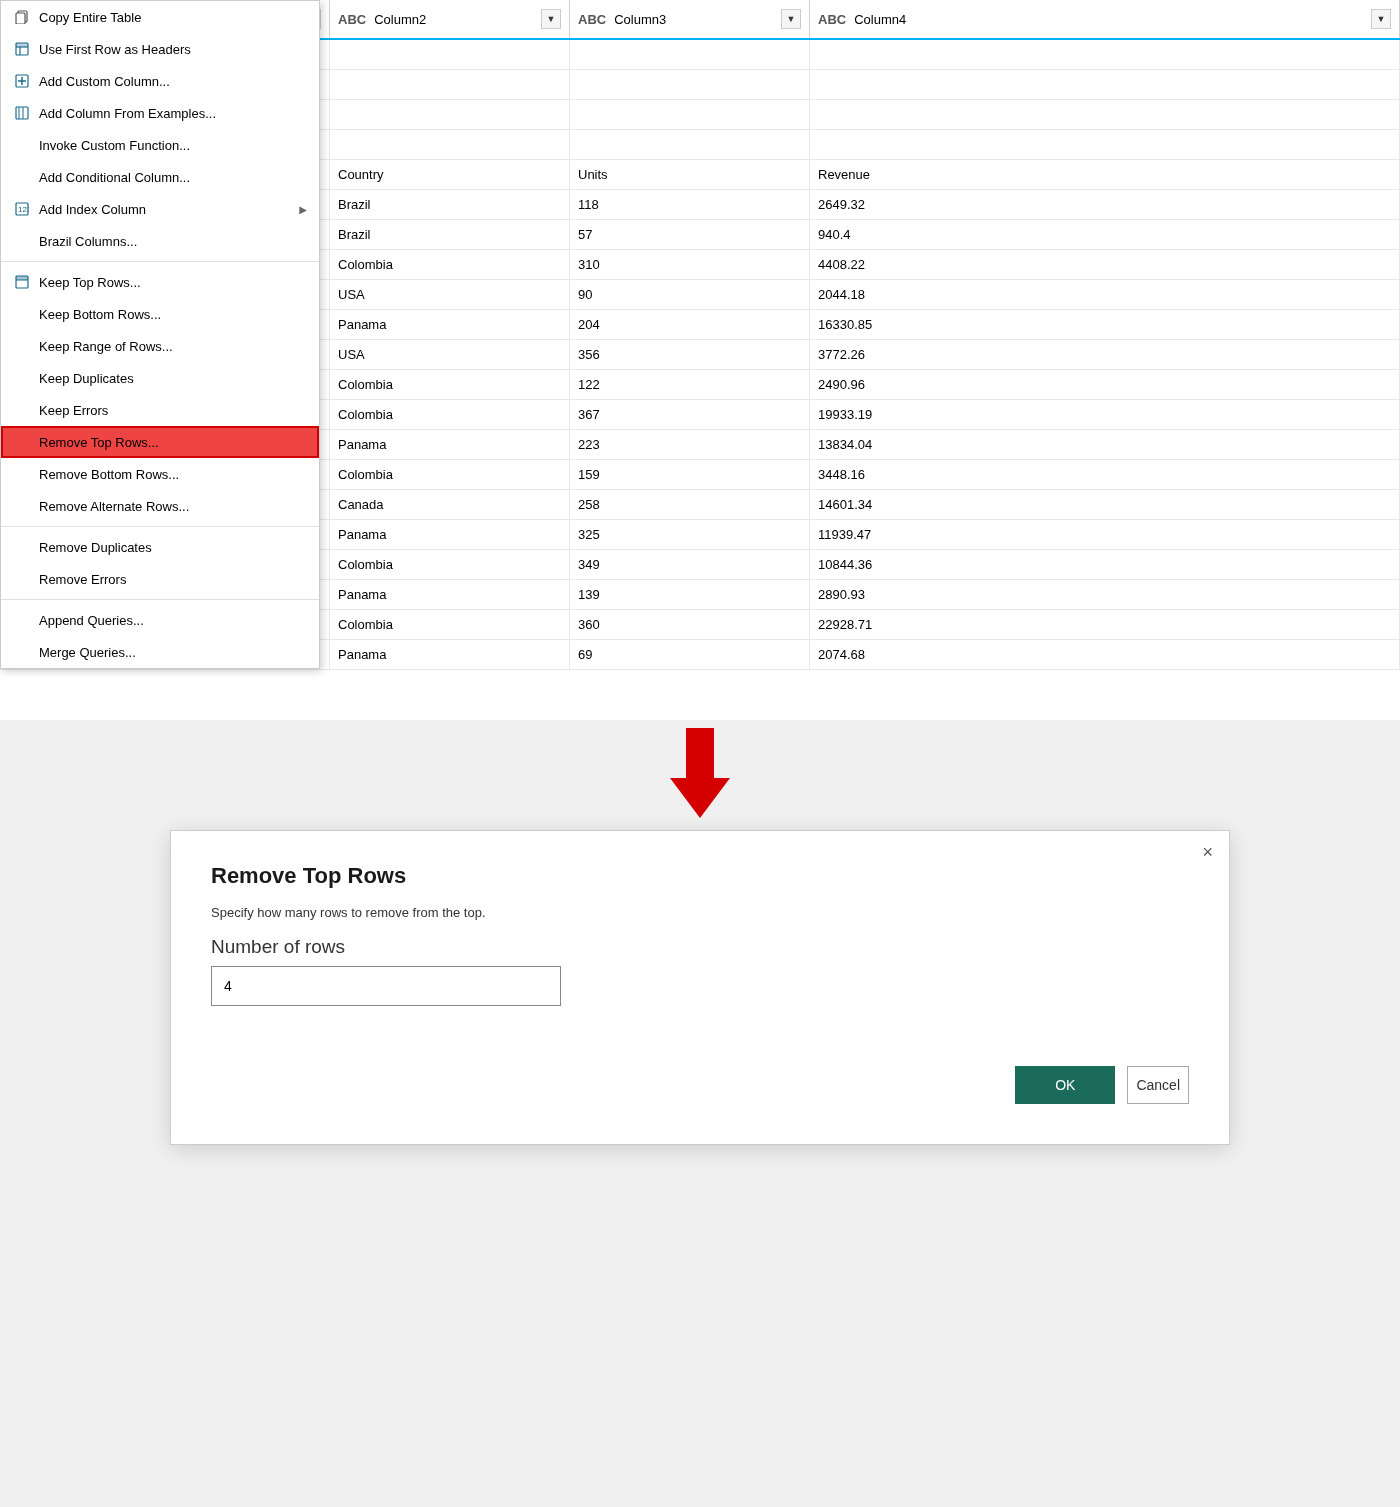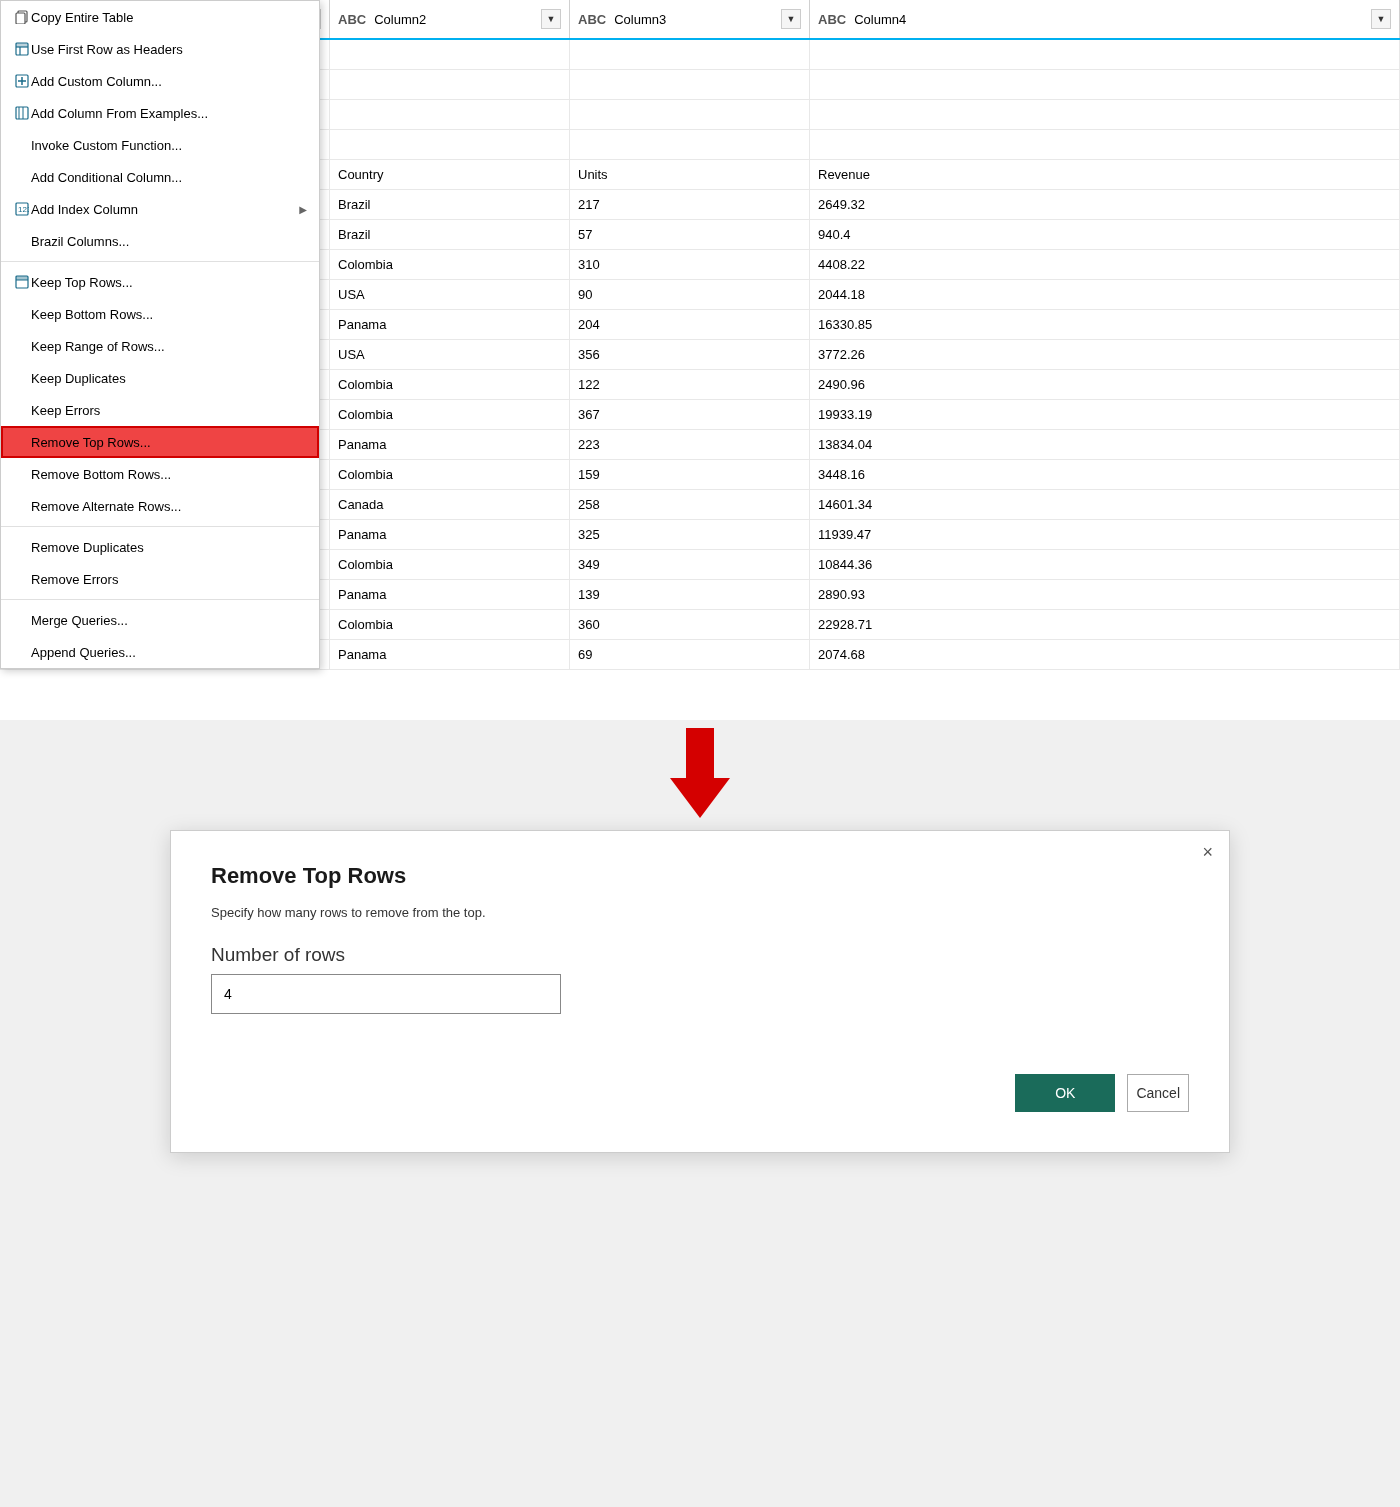--- a/index.html
+++ b/index.html
@@ -124,20 +124,21 @@
       box-shadow: 2px 2px 8px rgba(0,0,0,0.2);
       z-index: 10;
     }
 
     .menu-item {
       display: flex;
       align-items: center;
       padding: 7px 12px;
       cursor: pointer;
       font-size: 13px;
+      gap: 8px;
     }
 
     .menu-item.highlighted {
       outline: 2px solid #d00000;
       outline-offset: -2px;
       background: #ef4444;
     }
 
     .menu-icon {
       width: 18px;
@@ -214,21 +215,21 @@
     .dialog-title {
       font-size: 22px;
       font-weight: 600;
       color: #1a1a1a;
       margin-bottom: 16px;
     }
 
     .dialog-desc {
       font-size: 13px;
       color: #333;
-      margin-bottom: 24px;
+      margin-bottom: 16px;
     }
 
     .dialog-field-label {
       font-size: 19px;
       color: #333;
       margin-bottom: 8px;
     }
 
     .dialog-input {
       width: 350px;
@@ -325,21 +326,21 @@
     <div class="row-num cell"></div>
     <div class="cell cell-col1"></div>
     <div class="cell cell-col2">Country</div>
     <div class="cell cell-col3">Units</div>
     <div class="cell cell-col4">Revenue</div>
   </div>
       <div class="table-row">
     <div class="row-num cell"></div>
     <div class="cell cell-col1"></div>
     <div class="cell cell-col2">Brazil</div>
-    <div class="cell cell-col3">217</div>
+    <div class="cell cell-col3">118</div>
     <div class="cell cell-col4">2649.32</div>
   </div>
       <div class="table-row">
     <div class="row-num cell"></div>
     <div class="cell cell-col1"></div>
     <div class="cell cell-col2">Brazil</div>
     <div class="cell cell-col3">57</div>
     <div class="cell cell-col4">940.4</div>
   </div>
       <div class="table-row">
@@ -550,25 +551,25 @@
       <span class="menu-icon"></span>
       <span class="menu-item-label">Remove Duplicates</span>
     </div>
     <div class="menu-item">
       <span class="menu-icon"></span>
       <span class="menu-item-label">Remove Errors</span>
     </div>
     <div class="menu-separator"></div>
     <div class="menu-item">
       <span class="menu-icon"></span>
+      <span class="menu-item-label">Append Queries...</span>
+    </div>
+    <div class="menu-item">
+      <span class="menu-icon"></span>
       <span class="menu-item-label">Merge Queries...</span>
-    </div>
-    <div class="menu-item">
-      <span class="menu-icon"></span>
-      <span class="menu-item-label">Append Queries...</span>
     </div>
   </div>
 
 <div style="position:absolute; top:728px; left:50%; transform:translateX(-50%); display:flex; flex-direction:column; align-items:center; z-index:5;">
   <div class="arrow-shaft"></div>
   <div class="arrow-head"></div>
 </div>
 
 <div class="dialog-overlay">
   <div class="dialog">

